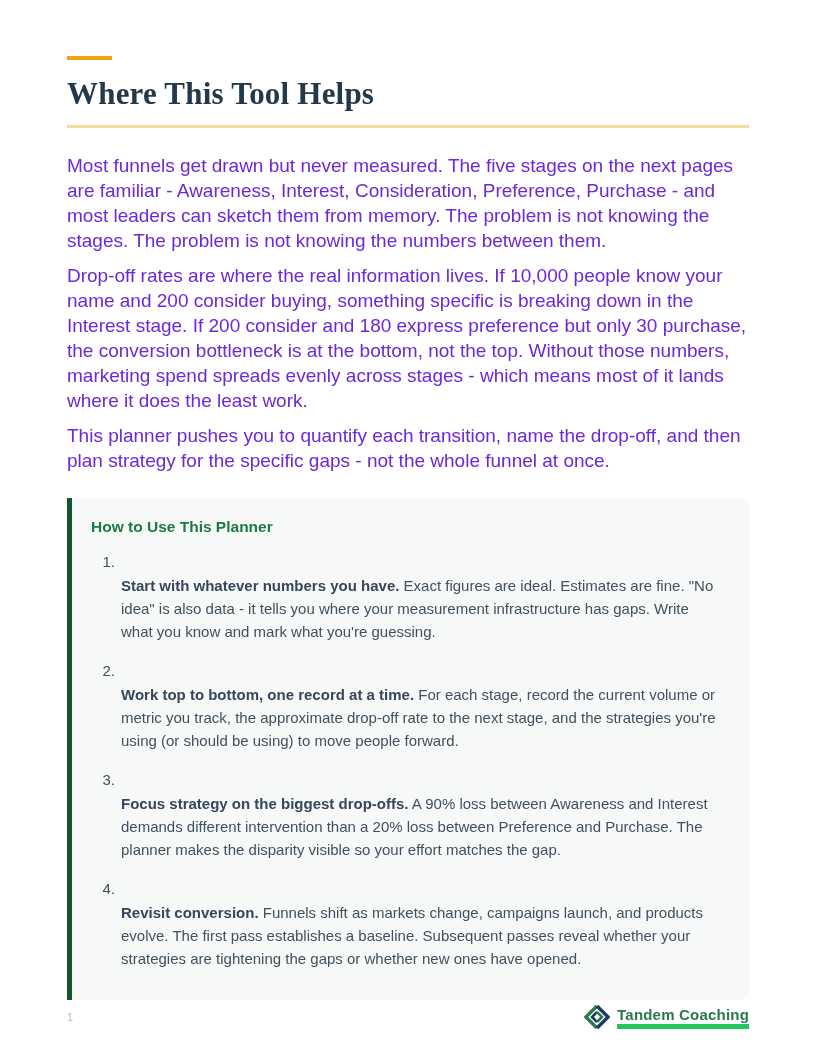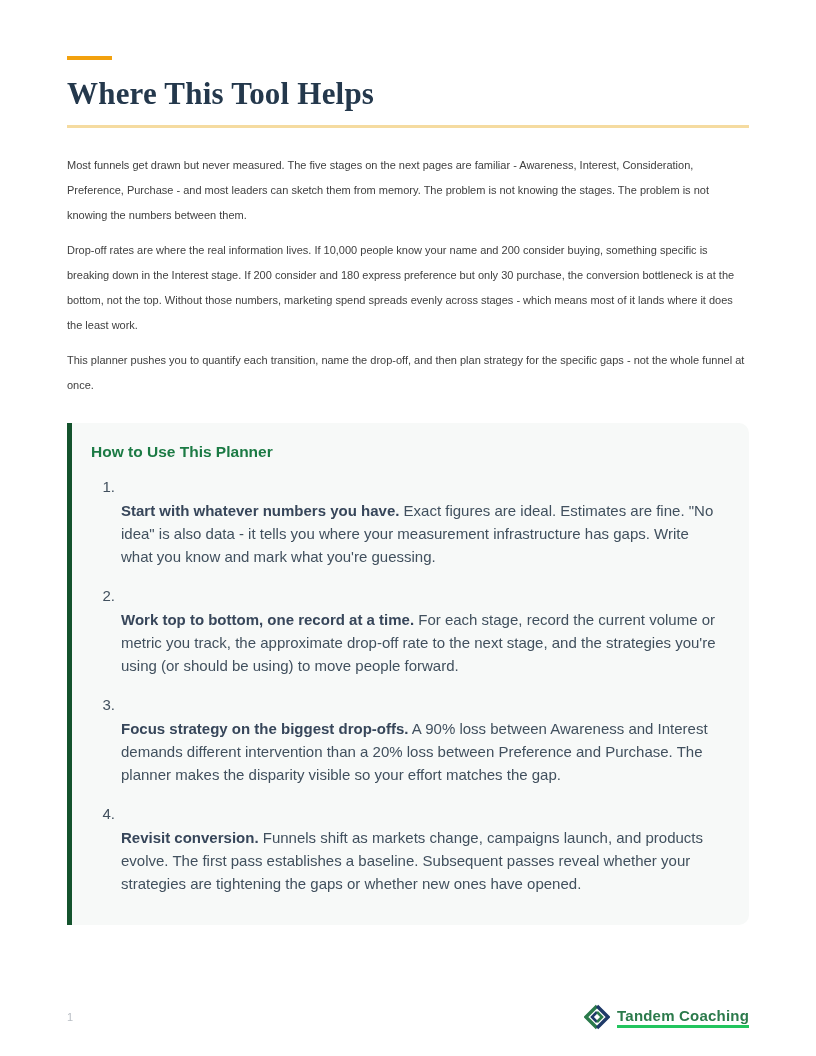--- a/index.html
+++ b/index.html
@@ -36,23 +36,23 @@
     color: #24384C;
     margin-bottom: 13px;
   }
   .title-rule {
     height: 3px;
     background: #F5DBA0;
     border: none;
     margin-bottom: 25px;
   }
   .intro p {
-    font-size: 11px;
+    font-size: 19px;
     line-height: 25px;
-    color: #404040;
+    color: #6d28d9;
     margin-bottom: 10px;
   }
   .callout {
     margin-top: 25px;
     background: #F7F9F8;
     border-left: 5px solid #14532d;
     border-radius: 0 10px 10px 0;
     padding: 20px 26px 30px 19px;
   }
   .callout-heading {
@@ -96,21 +96,21 @@
     display: flex;
     align-items: center;
     gap: 7px;
   }
   .brand-icon { width: 26px; height: 26px; display: block; }
   .brand-name {
     font-size: 15px;
     font-weight: 700;
     color: #2B7A4B;
     letter-spacing: 0.2px;
-    border-bottom: 3px solid #22c55e;
+    border-bottom: 5px solid #22c55e;
     padding-bottom: 1px;
   }
 </style>
 </head>
 <body>
 
 <div class="page">
   <div class="content">
 
     <div class="accent-bar"></div>

